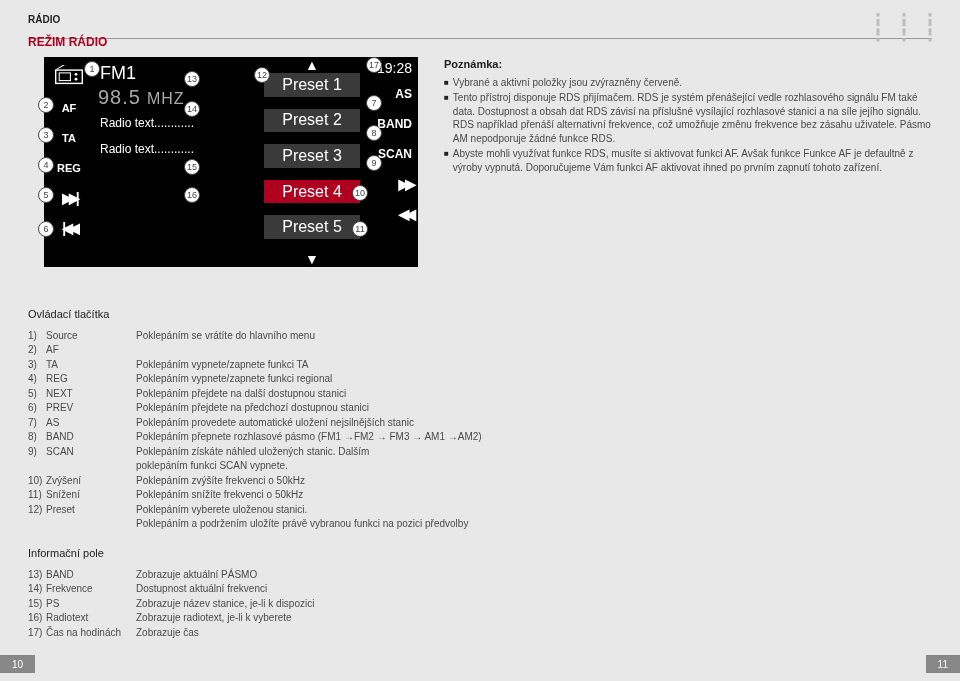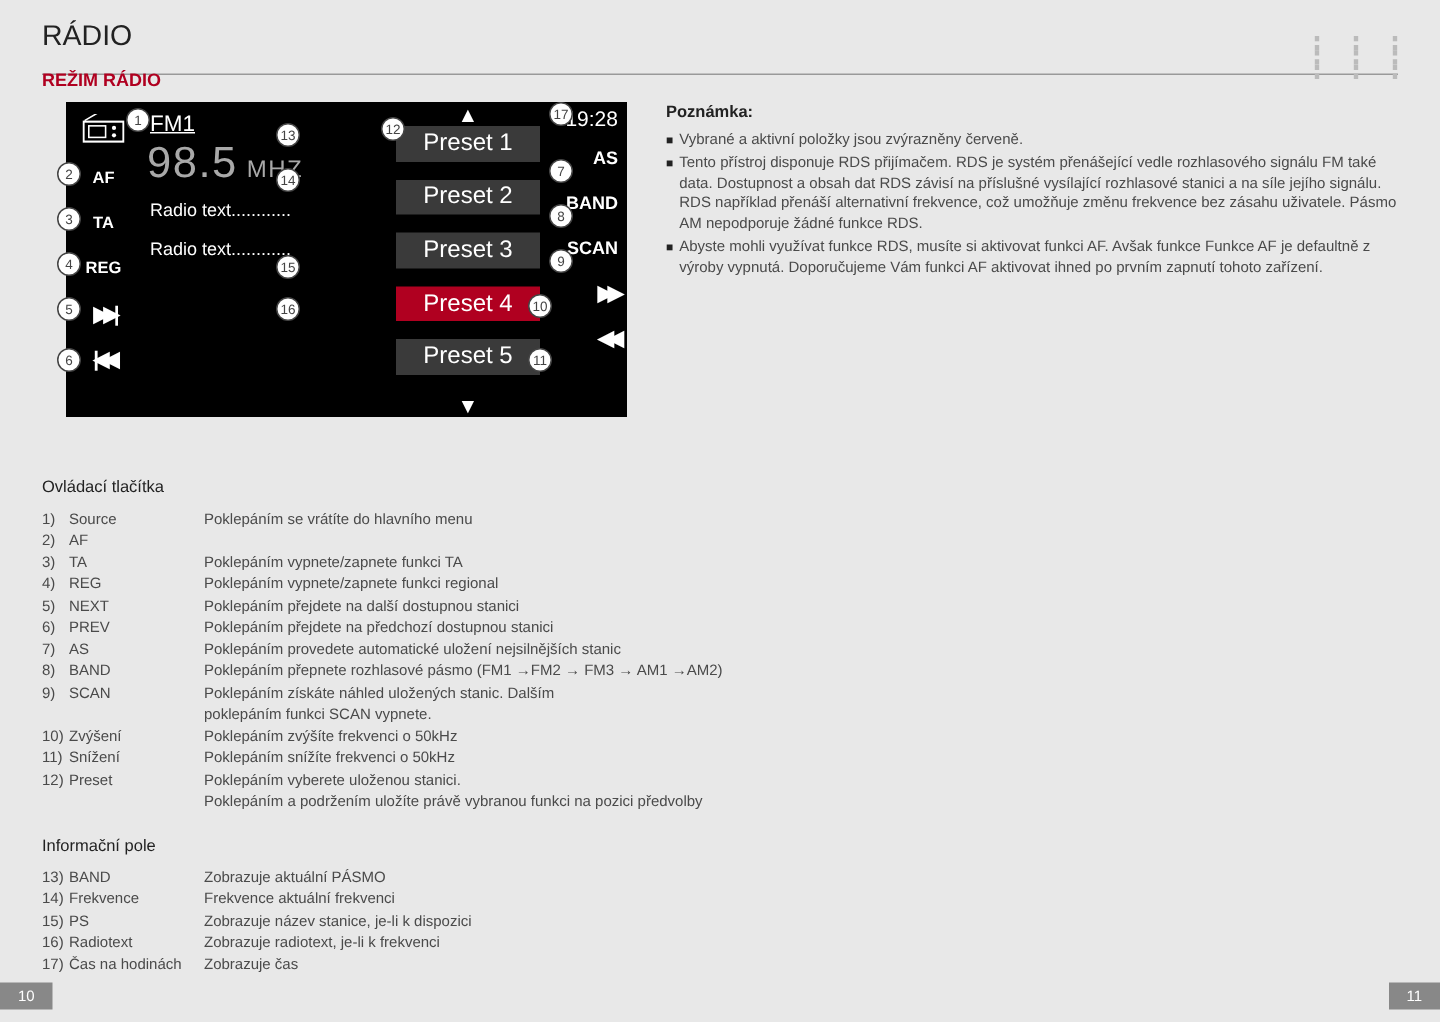--- a/index.html
+++ b/index.html
@@ -14,22 +14,22 @@
     position: relative;
     overflow: hidden;
   }
   .page {
     width: 960px;
     height: 681px;
     background: #e8e8e8;
     padding: 14px 28px 40px 28px;
   }
   .header-title {
-    font-weight: normal;
-    font-size: 19px;
+    font-weight: bold;
+    font-size: 10px;
     color: #222;
     margin-bottom: 2px;
   }
   .header-rule {
     border-bottom: 1px solid #999;
     margin-bottom: 18px;
     position: relative;
     height: 12px;
   }
   .dot-deco {
@@ -105,33 +105,32 @@
     font-size: 18px;
   }
   .rs-freq-row {
     display: flex;
     align-items: baseline;
     gap: 6px;
     padding: 2px 0 0 4px;
   }
   .rs-freq {
     color: #a9a9a9;
-    font-size: 29px;
+    font-size: 20px;
     font-weight: 300;
     letter-spacing: 1px;
   }
   .rs-mhz {
     color: #a9a9a9;
     font-size: 16px;
     letter-spacing: 1px;
   }
   .rs-band {
-    font-size: 15px;
+    font-size: 18px;
     padding: 6px 0 0 6px;
-    text-decoration: underline;
   }
   .rs-text {
     font-size: 12px;
     padding: 4px 0 2px 6px;
     height: 26px;
     display:flex;
     align-items:center;
   }
   .rs-preset {
     height: 30px;
@@ -421,31 +420,31 @@
     <div class="controls-title" style="margin-top:14px;">Informační pole</div>
     <div id="info-rows">
         <div class="ctl-row">
           <div class="ctl-num">13)</div>
           <div class="ctl-name">BAND</div>
           <div class="ctl-desc">Zobrazuje aktuální PÁSMO</div>
         </div>
         <div class="ctl-row">
           <div class="ctl-num">14)</div>
           <div class="ctl-name">Frekvence</div>
-          <div class="ctl-desc">Frekvence aktuální frekvenci</div>
+          <div class="ctl-desc">Dostupnost aktuální frekvenci</div>
         </div>
         <div class="ctl-row">
           <div class="ctl-num">15)</div>
           <div class="ctl-name">PS</div>
           <div class="ctl-desc">Zobrazuje název stanice, je-li k dispozici</div>
         </div>
         <div class="ctl-row">
           <div class="ctl-num">16)</div>
           <div class="ctl-name">Radiotext</div>
-          <div class="ctl-desc">Zobrazuje radiotext, je-li k frekvenci</div>
+          <div class="ctl-desc">Zobrazuje radiotext, je-li k vyberete</div>
         </div>
         <div class="ctl-row">
           <div class="ctl-num">17)</div>
           <div class="ctl-name">Čas na hodinách</div>
           <div class="ctl-desc">Zobrazuje čas</div>
         </div>
       </div>
   </div>
 
   <div class="pagenum left">10</div>

